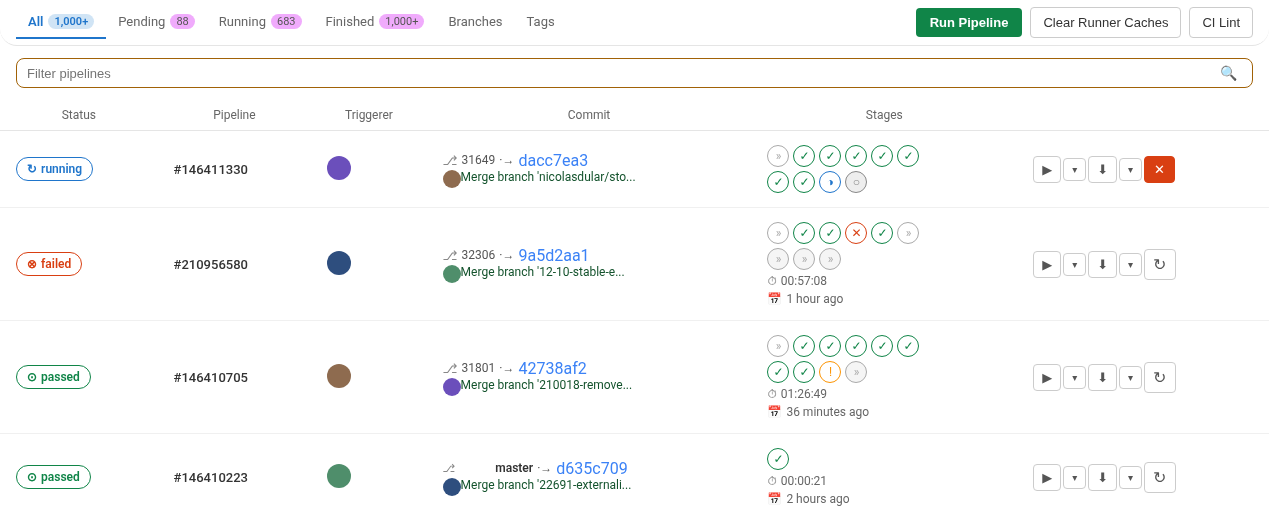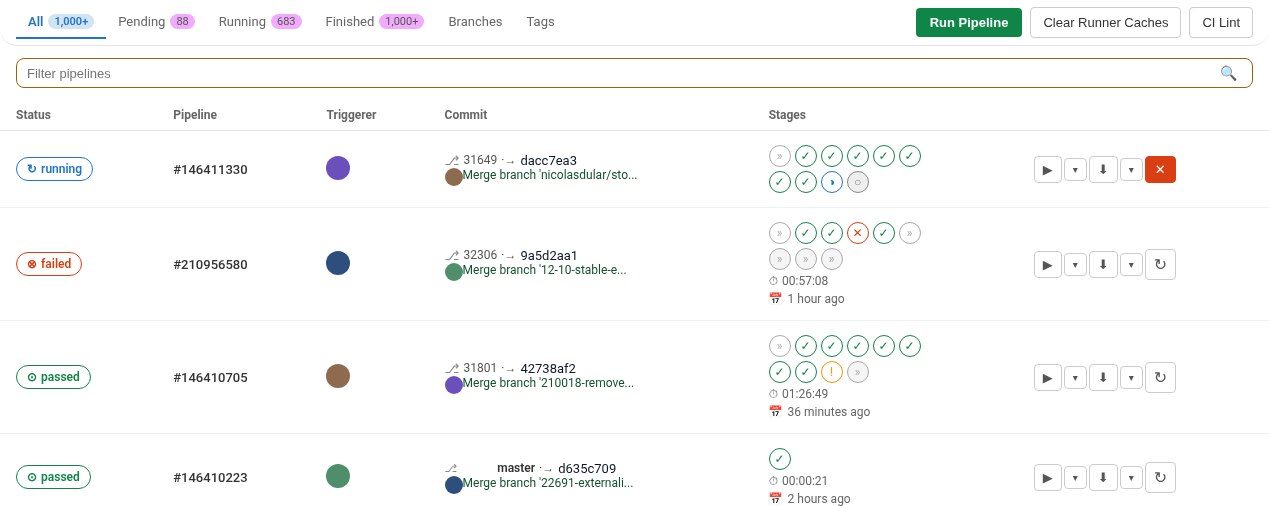--- a/index.html
+++ b/index.html
@@ -85,24 +85,24 @@
       background: none;
       border: none;
       cursor: pointer;
       color: #888;
       font-size: 14px;
       padding: 0 4px;
     }
 
     .pipeline-table { width: 100%; border-collapse: collapse; }
     .pipeline-table th {
-      text-align: left;
+      text-align: center;
       padding: 8px 16px;
       color: #666;
-      font-weight: 700;
+      font-weight: 400;
       font-size: 12px;
       border-bottom: 1px solid #e5e5e5;
     }
     .pipeline-table td {
       padding: 14px 16px;
       vertical-align: middle;
       border-bottom: 1px solid #f0f0f0;
     }
 
     .status-badge {
@@ -117,21 +117,21 @@
     }
     .status-running { color: #1f75cb; border-color: #1f75cb; background: #fff; }
     .status-failed { color: #d93f12; border-color: #d93f12; background: #fff; }
     .status-passed { color: #108548; border-color: #108548; background: #fff; }
 
     .pipeline-id { font-size: 13px; color: #333; font-weight: 500; }
 
     .avatar { width: 24px; height: 24px; border-radius: 50%; background: #ccc; display: inline-flex; align-items: center; justify-content: center; font-size: 10px; color: #fff; overflow: hidden; }
 
     .commit-ref { display: flex; align-items: center; gap: 4px; font-size: 12px; color: #555; }
-    .commit-hash { color: #0f172a; text-decoration: none; font-size: 13px; }
+    .commit-hash { color: #3b82f6; text-decoration: none; font-size: 16px; }
     .commit-msg { font-size: 12px; color: #14532d; display: flex; align-items: flex-start; }
 
     .stages-row { display: flex; align-items: center; gap: 4px; flex-wrap: wrap; }
 
     .stage-icon {
       width: 22px; height: 22px; border-radius: 50%;
       display: inline-flex; align-items: center; justify-content: center;
       font-size: 12px;
       border: 1.5px solid;
     }

